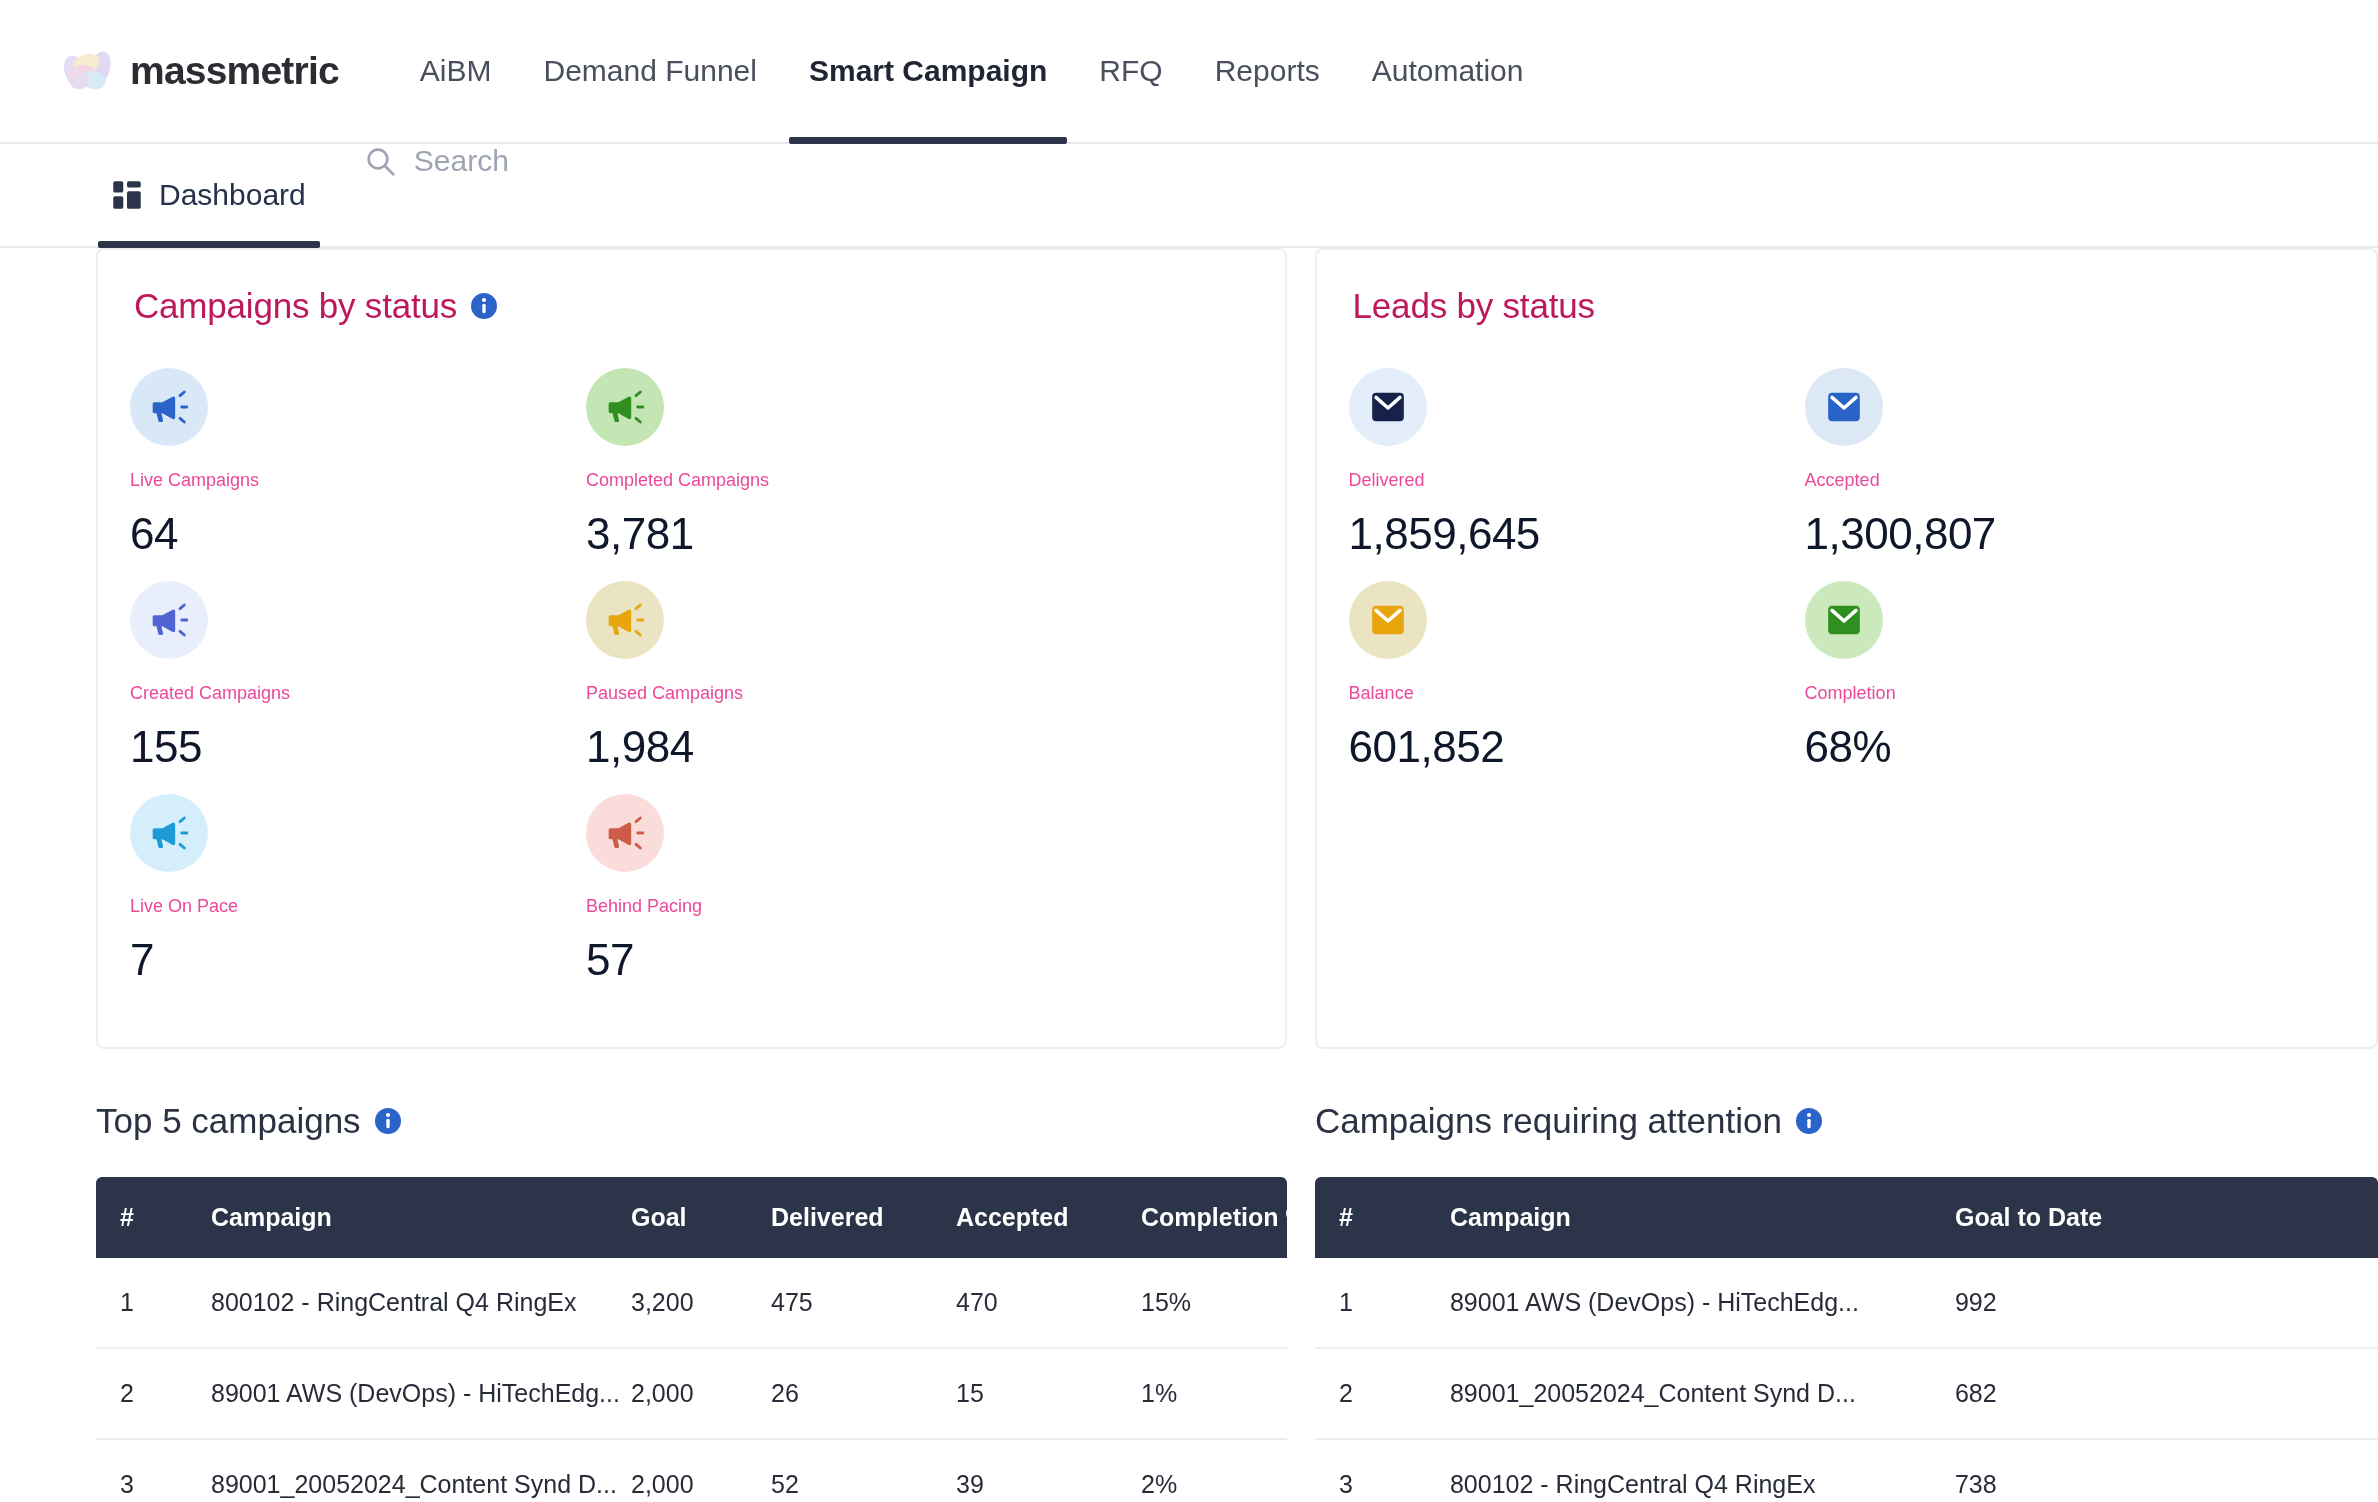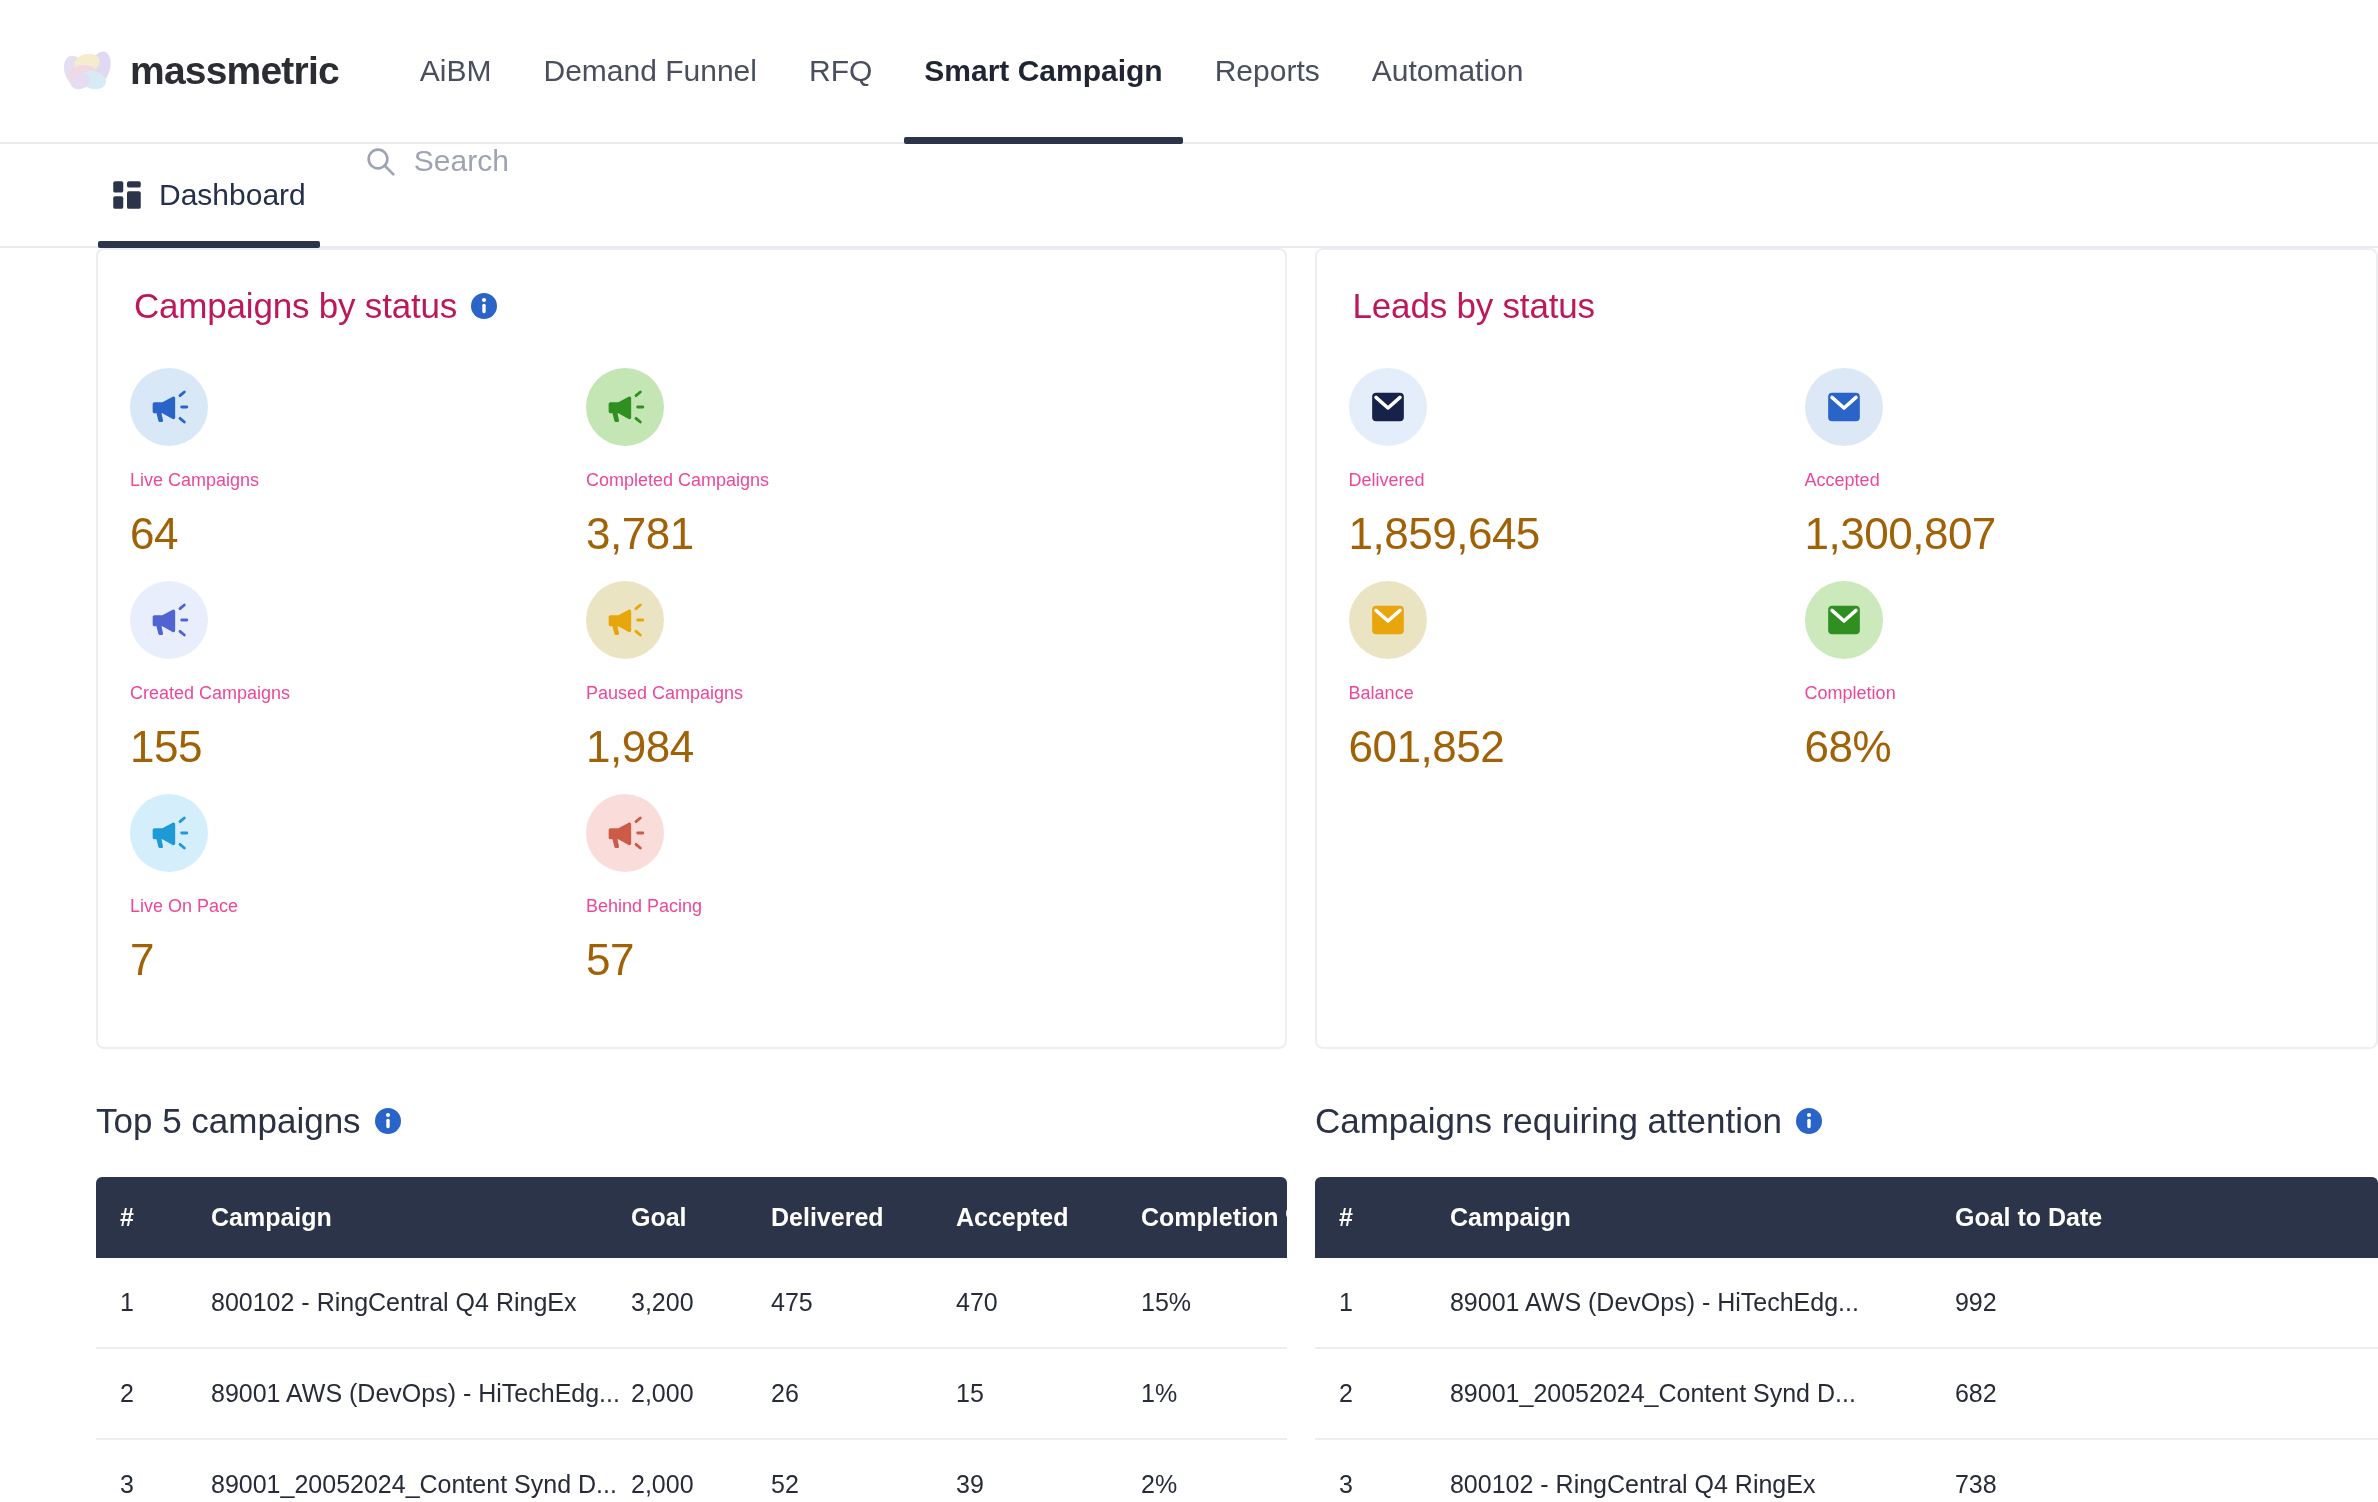--- a/index.html
+++ b/index.html
@@ -150,21 +150,21 @@
     margin-bottom: 24px;
   }
   .stat-bubble svg { width: 40px; height: 40px; display: block; }
   .stat-label {
     font-size: 18px;
     color: #ec4899;
     margin-bottom: 18px;
   }
   .stat-value {
     font-size: 44px;
-    color: #a16207;
+    color: #0f172a;
     letter-spacing: -0.5px;
   }
 
   
   .tables-row {
     display: flex;
     gap: 28px;
     padding-left: 96px;
     margin-top: 52px;
   }
@@ -229,22 +229,22 @@
         <ellipse cx="33" cy="34" rx="13" ry="9" transform="rotate(12 33 34)" fill="#b7dcee"></ellipse>
         <ellipse cx="20" cy="35" rx="10" ry="8" transform="rotate(-20 20 35)" fill="#d3c0e4"></ellipse>
       </g>
     </svg>
     <span class="brand-name">massmetric</span>
   </div>
 
   <div class="nav-items">
     <div class="nav-item">AiBM</div>
     <div class="nav-item">Demand Funnel</div>
+    <div class="nav-item active">Smart Campaign</div>
     <div class="nav-item">RFQ</div>
-    <div class="nav-item active">Smart Campaign</div>
     <div class="nav-item">Reports</div>
     <div class="nav-item">Automation</div>
   </div>
 </div>
 
 <div class="subnav">
   <div class="sub-item active">
     <svg class="grid-icon" viewBox="0 0 24 24">
       <rect x="1" y="1" width="8" height="9" rx="1.5" fill="#2b3448"></rect>
       <rect x="12" y="1" width="11" height="5" rx="1.5" fill="#2b3448"></rect>

